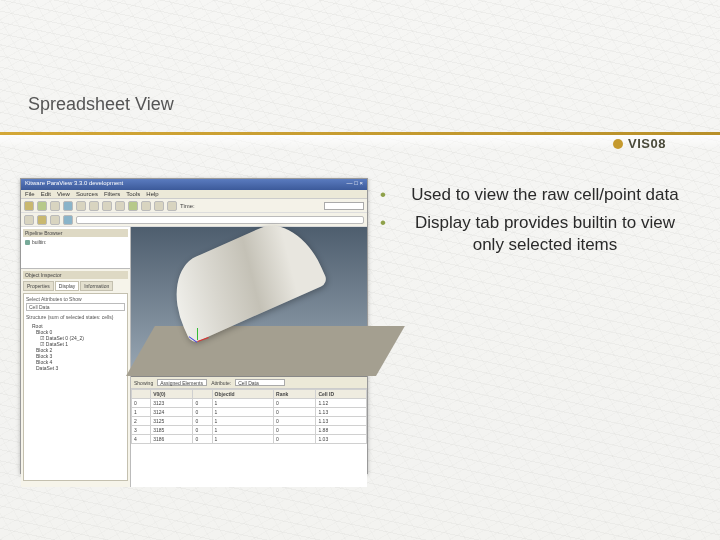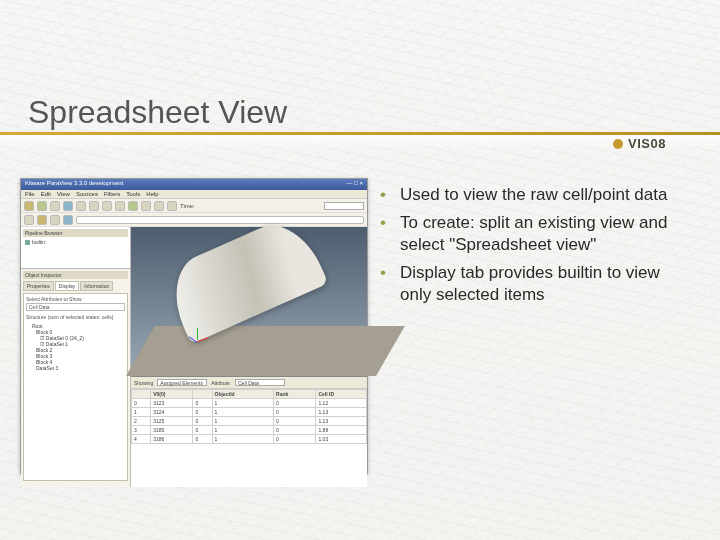--- a/index.html
+++ b/index.html
@@ -13,42 +13,42 @@
     position: absolute; inset: 0;
     background:
       repeating-linear-gradient(12deg, rgba(180,180,175,0.25) 0 1px, transparent 1px 11px),
       repeating-linear-gradient(-30deg, rgba(200,200,195,0.18) 0 1px, transparent 1px 9px),
       repeating-linear-gradient(60deg, rgba(190,190,185,0.15) 0 1px, transparent 1px 13px),
       linear-gradient(#f7f7f5, #f2f2ef);
     opacity: 0.5;
   }
   .title {
     position: absolute; left: 28px; top: 94px;
-    font-size: 32px; color: #555; font-weight: 400;
+    font-size: 18px; color: #555; font-weight: 400;
   }
   .divider {
     position: absolute; left: 0; right: 0; top: 132px; height: 3px;
     background: linear-gradient(90deg, #d4a838, #b8902a);
   }
   .divider::after {
     content: ""; position: absolute; left: 0; right: 0; top: 3px; height: 14px;
     background: linear-gradient(180deg, rgba(255,255,255,0.9), rgba(255,255,255,0));
   }
   .logo {
     position: absolute; right: 54px; top: 136px;
     display: flex; align-items: center; gap: 3px;
     color: #4a4a3a; font-size: 13px; font-weight: bold; letter-spacing: 0.5px;
   }
   .logo .dot { width: 10px; height: 10px; border-radius: 50%; background: #c59a2e; margin-right: 2px; }
   .content {
     position: absolute; left: 380px; top: 184px; right: 30px;
     font-size: 17px; color: #2a2a2a; line-height: 1.3;
   }
   .content ul { list-style: none; }
-  .content li { position: relative; padding-left: 20px; margin-bottom: 6px; }
+  .content li { position: relative; padding-left: 20px; margin-bottom: 6px; text-align: center; }
   .content li::before {
     content: "•"; position: absolute; left: 0; top: 0;
     color: #8fa14a; font-size: 17px;
   }
   
   .shot {
     position: absolute; left: 20px; top: 178px;
     width: 348px; height: 296px;
     background: #efefef;
     border: 1px solid #999;
@@ -149,21 +149,20 @@
   <div class="divider"></div>
 
   <div class="logo">
     <span class="dot"></span>
     <span>VIS08</span>
   </div>
 
   <div class="content">
     <ul>
       <li>Used to view the raw cell/point data</li>
-      <li>To create: split an existing view and select "Spreadsheet view"</li>
       <li>Display tab provides builtin to view only selected items</li>
     </ul>
   </div>
 
   <div class="shot">
     <div class="titlebar">
       <span>Kitware ParaView 3.3.0 development</span>
       <span>— □ ×</span>
     </div>
     <div class="menubar">

